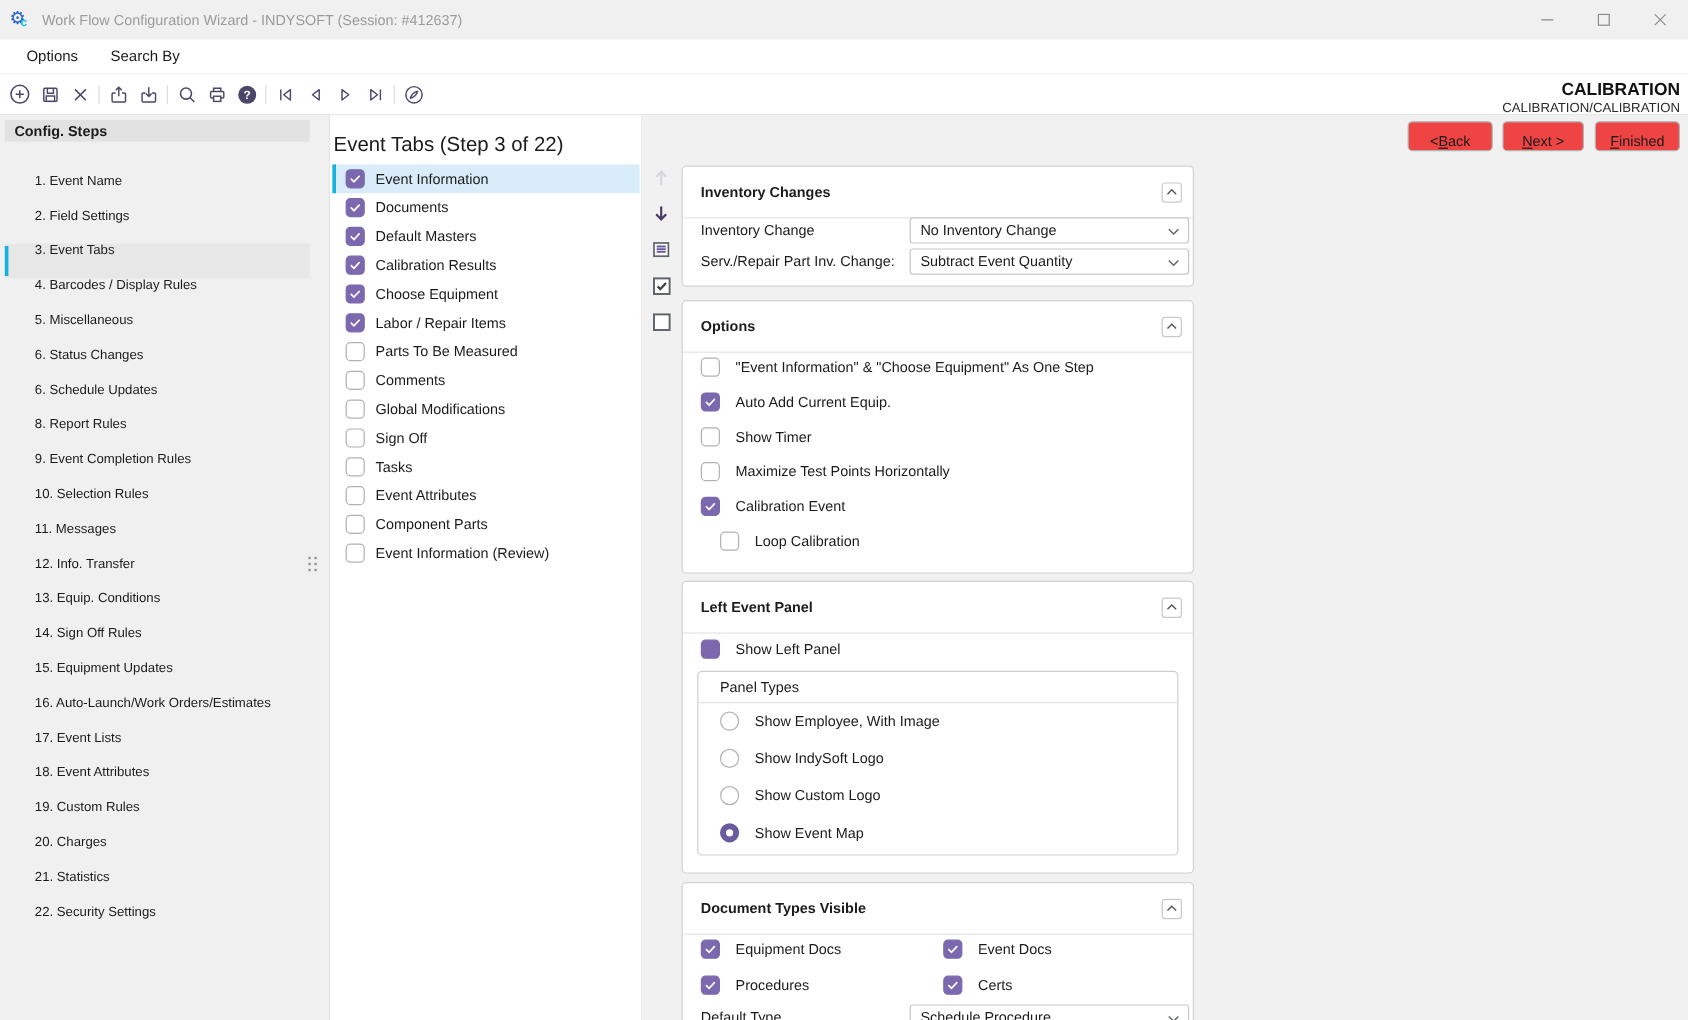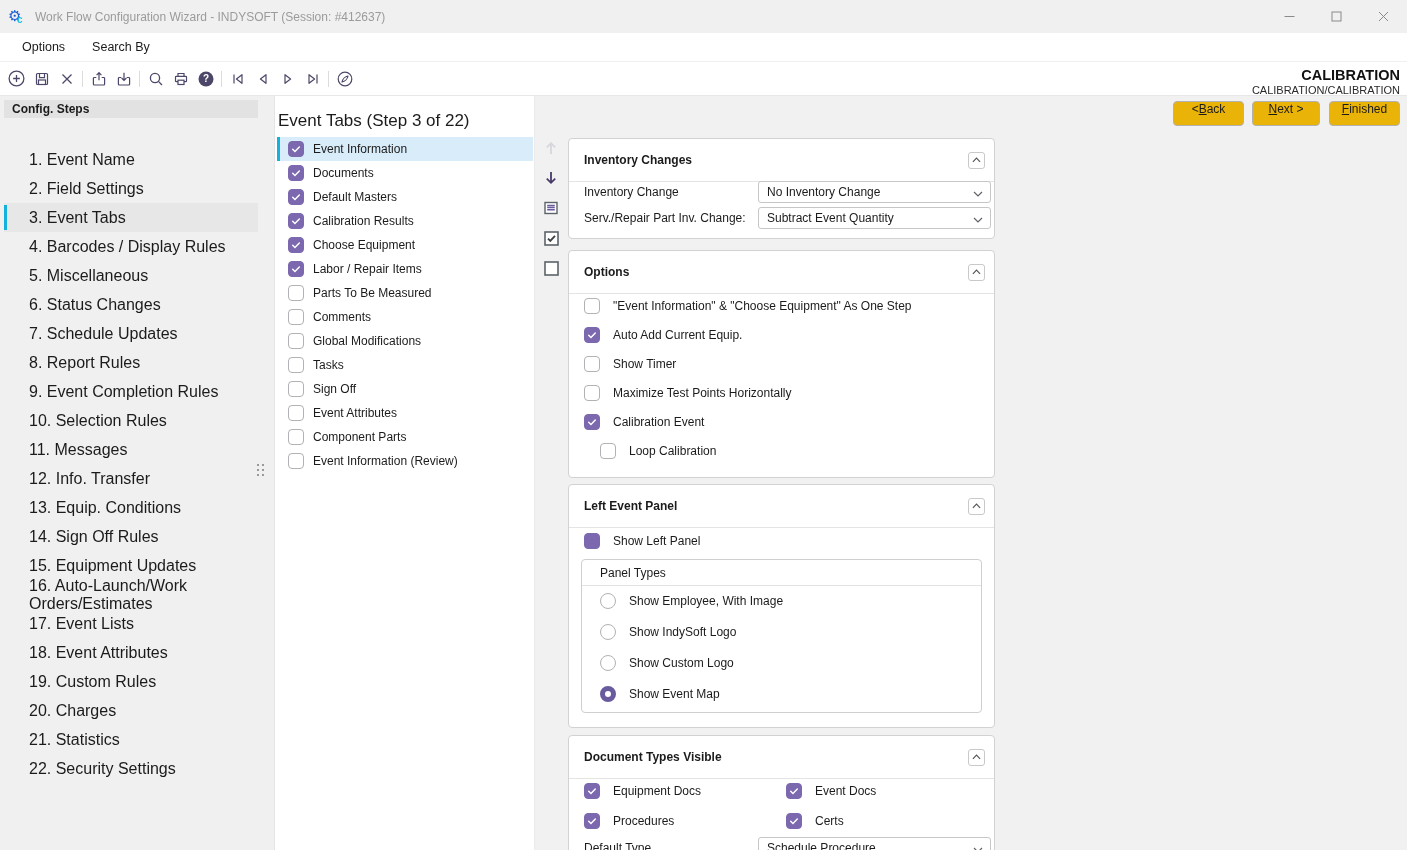--- a/index.html
+++ b/index.html
@@ -21,30 +21,30 @@
   .menu-item { font-size:12.5px; color:#1b1b1b; cursor:default; }
 
   
   .toolbar { position:absolute; left:0; top:62px; right:0; height:34px; background:#fff; display:flex; align-items:center; padding-left:4px; border-bottom:1px solid #e7e7e7; }
   .tb-btn { width:25px; height:26px; display:flex; align-items:center; justify-content:center; }
   .tb-sep { width:1px; height:16px; background:#dcdcdc; margin:0 3px; }
 
   
   .profile-name { position:absolute; top:67px; right:7px; font-size:14.5px; font-weight:700; color:#111; }
   .profile-path { position:absolute; top:84px; right:7px; font-size:11px; color:#2a2a2a; }
-  .wiz-btn { position:absolute; top:101px; height:25px; background:#eab308; border:1px solid #b2b2b2; border-radius:4px; font-size:12px; color:#1b1b1b; display:flex; align-items:flex-start; justify-content:center; cursor:default; }
+  .wiz-btn { position:absolute; top:101px; height:25px; background:#ef4444; border:1px solid #b2b2b2; border-radius:4px; font-size:12px; color:#1b1b1b; display:flex; align-items:flex-end; justify-content:center; cursor:default; }
   #btn-back { left:1173px; width:71px; }
   #btn-next { left:1252px; width:68px; }
   #btn-finished { left:1329px; width:71px; }
 
   
   .sidebar { position:absolute; left:0; top:96px; width:275px; bottom:0; background:#f0f0f0; border-right:1px solid #e4e4e4; }
   .sidebar-header { position:absolute; left:4px; right:16px; top:4px; height:18px; background:#e2e2e2; display:flex; align-items:center; padding-left:8px; font-size:12px; font-weight:700; }
   .sidebar-items { position:absolute; left:0; right:0; top:49px; }
-  .side-item { height:29px; display:flex; align-items:center; padding-left:25px; margin:0 16px 0 4px; font-size:16px; position:relative; cursor:default; }
+  .side-item { height:29px; display:flex; align-items:flex-start; padding-left:25px; margin:0 16px 0 4px; font-size:11px; position:relative; cursor:default; }
   .side-item.selected { background:#e7e7e7; }
   .side-item.selected::before { content:""; position:absolute; left:0; top:2px; bottom:2px; width:3px; background:var(--accent-cyan); }
   .grip { position:absolute; left:257px; top:464px; width:8px; height:13px; display:grid; grid-template-columns:2px 2px; grid-auto-rows:2px; gap:3px; }
   .grip i { background:#9a9a9a; }
 
   
   .middle { position:absolute; left:275px; top:96px; width:260px; bottom:0; background:#fff; border-right:1px solid #ebebeb; }
   .middle-title { position:absolute; left:3px; top:15px; font-size:17px; font-weight:400; }
   .tab-list { position:absolute; left:2px; right:1px; top:41px; }
   .tab-row { height:24px; display:flex; align-items:center; gap:9px; padding-left:11px; position:relative; cursor:default;text-align:center; }
@@ -227,21 +227,21 @@
       <div class="side-item">
         <span>4. Barcodes / Display Rules</span>
       </div>
       <div class="side-item">
         <span>5. Miscellaneous</span>
       </div>
       <div class="side-item">
         <span>6. Status Changes</span>
       </div>
       <div class="side-item">
-        <span>7. Schedule Updates</span>
+        <span>6. Schedule Updates</span>
       </div>
       <div class="side-item">
         <span>8. Report Rules</span>
       </div>
       <div class="side-item">
         <span>9. Event Completion Rules</span>
       </div>
       <div class="side-item">
         <span>10. Selection Rules</span>
       </div>
@@ -350,25 +350,25 @@
       <div class="tab-row">
         <span class="cb"></span>
         <span class="tab-label">Comments</span>
       </div>
       <div class="tab-row">
         <span class="cb"></span>
         <span class="tab-label">Global Modifications</span>
       </div>
       <div class="tab-row">
         <span class="cb"></span>
+        <span class="tab-label">Sign Off</span>
+      </div>
+      <div class="tab-row">
+        <span class="cb"></span>
         <span class="tab-label">Tasks</span>
-      </div>
-      <div class="tab-row">
-        <span class="cb"></span>
-        <span class="tab-label">Sign Off</span>
       </div>
       <div class="tab-row">
         <span class="cb"></span>
         <span class="tab-label">Event Attributes</span>
       </div>
       <div class="tab-row">
         <span class="cb"></span>
         <span class="tab-label">Component Parts</span>
       </div>
       <div class="tab-row">

